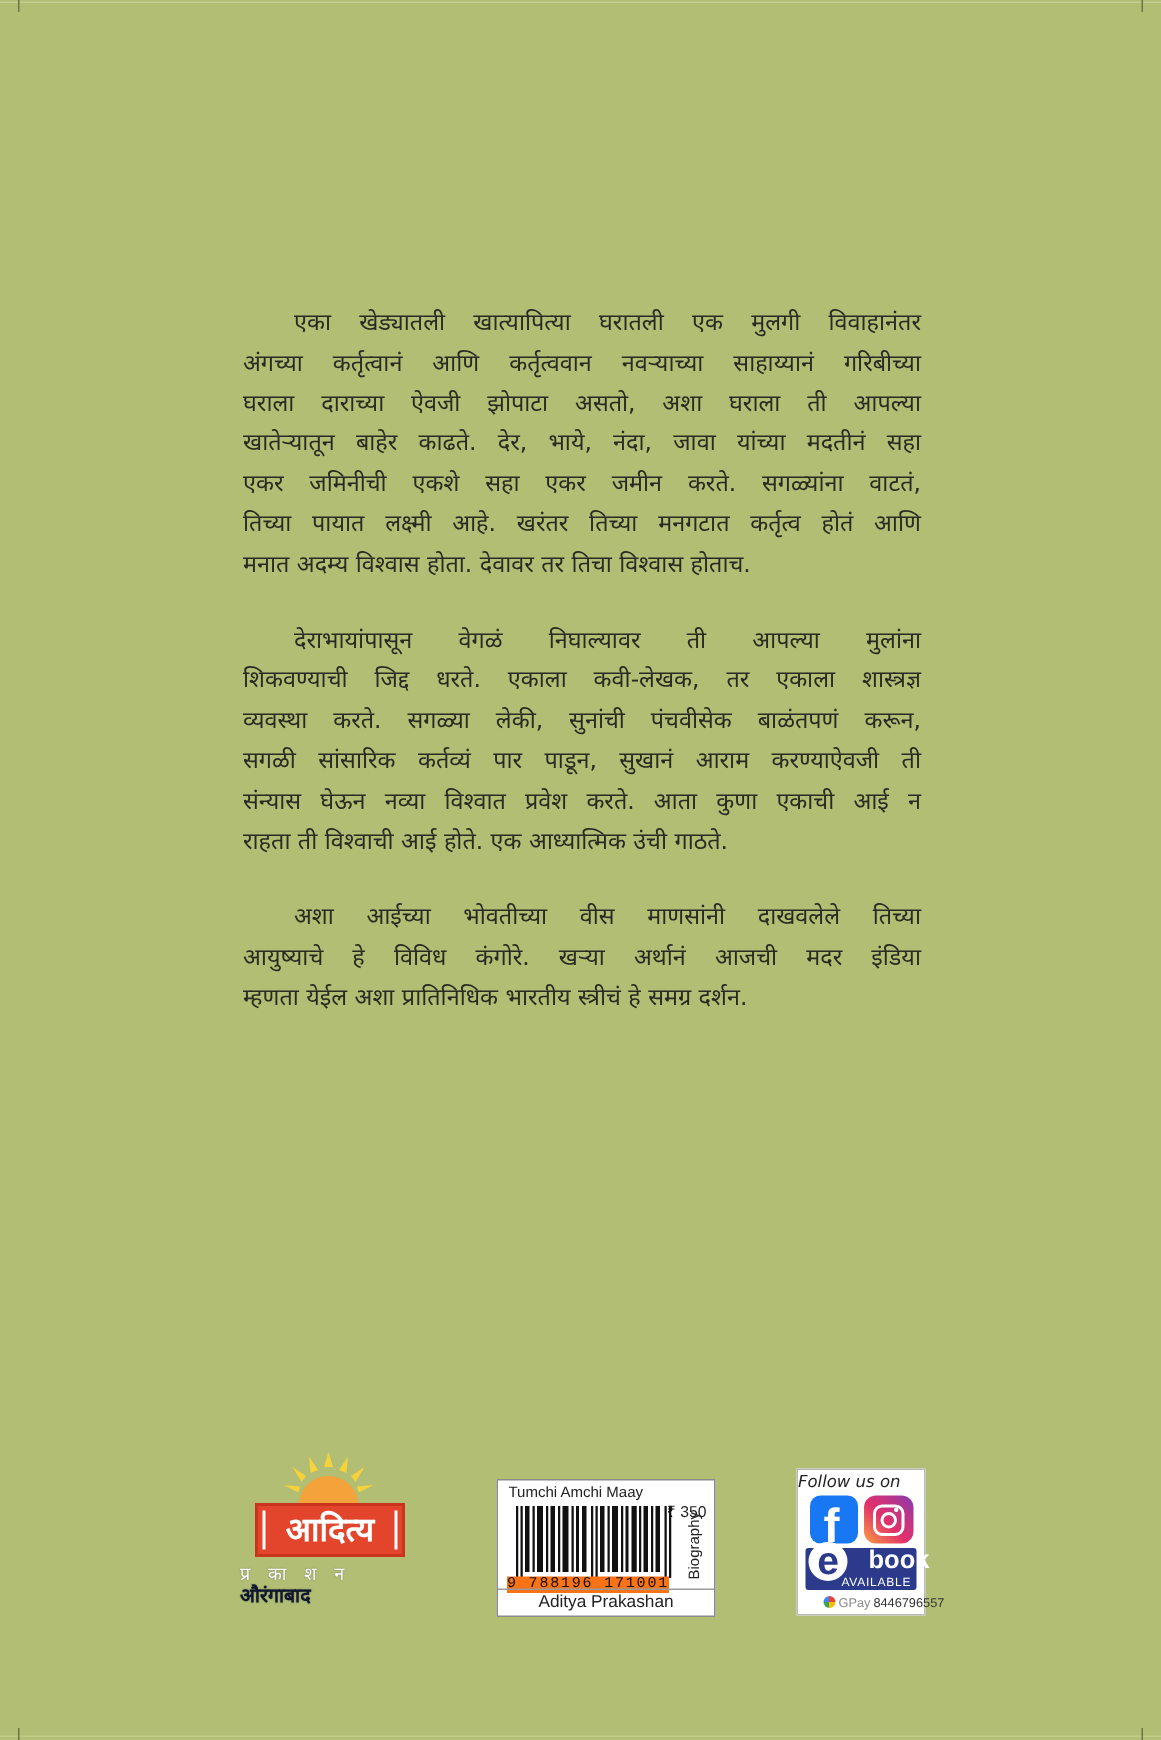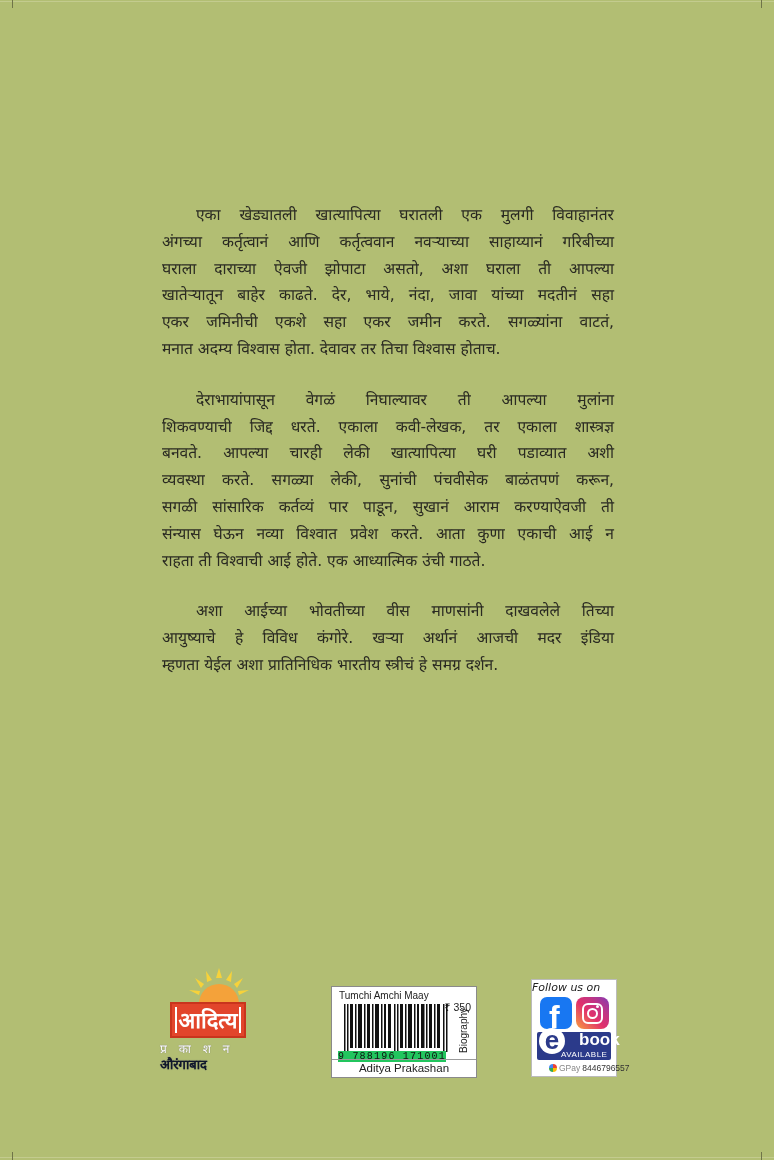--- a/index.html
+++ b/index.html
@@ -26,21 +26,21 @@
   .blurb p { margin: 0 0 24px 0; text-indent: 34px; }
   .blurb p .ln { display: block; text-align: justify; text-align-last: justify; }
   .blurb p .ln.last { text-align-last: left; }
   .blurb p .ln:first-child { text-indent: 34px; }
   .blurb p { text-indent: 0; }
 
   
   .pub { position: absolute; left: 160px; top: 968px; width: 116px; height: 116px; }
   .pub .sun { position: absolute; left: 28px; top: 0; width: 62px; height: 36px; }
   .pub .banner {
-    position: absolute; left: 10px; top: 34px; width: 76px; height: 36px;
+    position: absolute; left: 10px; top: 34px; width: 100px; height: 36px;
     background: #e2452b; border: 2px solid #c9341d; box-sizing: border-box;
   }
   .pub .banner::before, .pub .banner::after {
     content: ""; position: absolute; top: 3px; bottom: 3px; width: 2px; background: #fff;
   }
   .pub .banner::before { left: 3px; }
   .pub .banner::after { right: 3px; }
   .pub .banner-text {
     position: absolute; left: 0; right: 0; top: 3px; text-align: center;
     color: #fff; font-family: "DejaVu Serif", serif; font-size: 22px; font-weight: bold; line-height: 26px;
@@ -67,21 +67,21 @@
   }
   .barcode .price {
     position: absolute; right: 5px; top: 3px; font-family: "Liberation Sans", sans-serif;
     font-size: 10.5px; color: #222; margin-top: 10px;
   }
   .barcode .bars {
     position: absolute; left: 12px; top: 17px; width: 104px; height: 48px;
   }
   .barcode .isbn {
     position: absolute; left: 6px; top: 64px; font-family: "Liberation Mono", monospace;
-    font-size: 10px; letter-spacing: 1.2px; color: #111; background: #22c55e;
+    font-size: 10px; letter-spacing: 1.2px; color: #111; background: #f97316;
   }
   .barcode .genre {
     position: absolute; right: -10px; top: 38px; transform: rotate(-90deg);
     font-family: "Liberation Sans", sans-serif; font-size: 10px; color: #222;
   }
   .barcode .footer {
     position: absolute; left: 0; right: 0; bottom: 0; height: 17px;
     border-top: 1px solid #9a9a9a; text-align: center;
     font-family: "Liberation Sans", sans-serif; font-size: 11.5px; line-height: 17px; color: #222;
   }
@@ -154,26 +154,26 @@
 <div class="crop bl"></div>
 <div class="crop br"></div>
 
 <div class="blurb">
   <p>
     <span class="ln">एका खेड्यातली खात्यापित्या घरातली एक मुलगी विवाहानंतर</span>
     <span class="ln">अंगच्या कर्तृत्वानं आणि कर्तृत्ववान नवऱ्याच्या साहाय्यानं गरिबीच्या</span>
     <span class="ln">घराला दाराच्या ऐवजी झोपाटा असतो, अशा घराला ती आपल्या</span>
     <span class="ln">खातेऱ्यातून बाहेर काढते. देर, भाये, नंदा, जावा यांच्या मदतीनं सहा</span>
     <span class="ln">एकर जमिनीची एकशे सहा एकर जमीन करते. सगळ्यांना वाटतं,</span>
+    <span class="ln">तिच्या पायात लक्ष्मी आहे. खरंतर तिच्या मनगटात कर्तृत्व होतं आणि</span>
     <span class="ln last">मनात अदम्य विश्वास होता. देवावर तर तिचा विश्वास होताच.</span>
   </p>
   <p>
     <span class="ln">देराभायांपासून वेगळं निघाल्यावर ती आपल्या मुलांना</span>
     <span class="ln">शिकवण्याची जिद्द धरते. एकाला कवी-लेखक, तर एकाला शास्त्रज्ञ</span>
-    <span class="ln">बनवते. आपल्या चारही लेकी खात्यापित्या घरी पडाव्यात अशी</span>
     <span class="ln">व्यवस्था करते. सगळ्या लेकी, सुनांची पंचवीसेक बाळंतपणं करून,</span>
     <span class="ln">सगळी सांसारिक कर्तव्यं पार पाडून, सुखानं आराम करण्याऐवजी ती</span>
     <span class="ln">संन्यास घेऊन नव्या विश्वात प्रवेश करते. आता कुणा एकाची आई न</span>
     <span class="ln last">राहता ती विश्वाची आई होते. एक आध्यात्मिक उंची गाठते.</span>
   </p>
   <p>
     <span class="ln">अशा आईच्या भोवतीच्या वीस माणसांनी दाखवलेले तिच्या</span>
     <span class="ln">आयुष्याचे हे विविध कंगोरे. खऱ्या अर्थानं आजची मदर इंडिया</span>
     <span class="ln last">म्हणता येईल अशा प्रातिनिधिक भारतीय स्त्रीचं हे समग्र दर्शन.</span>
   </p>

